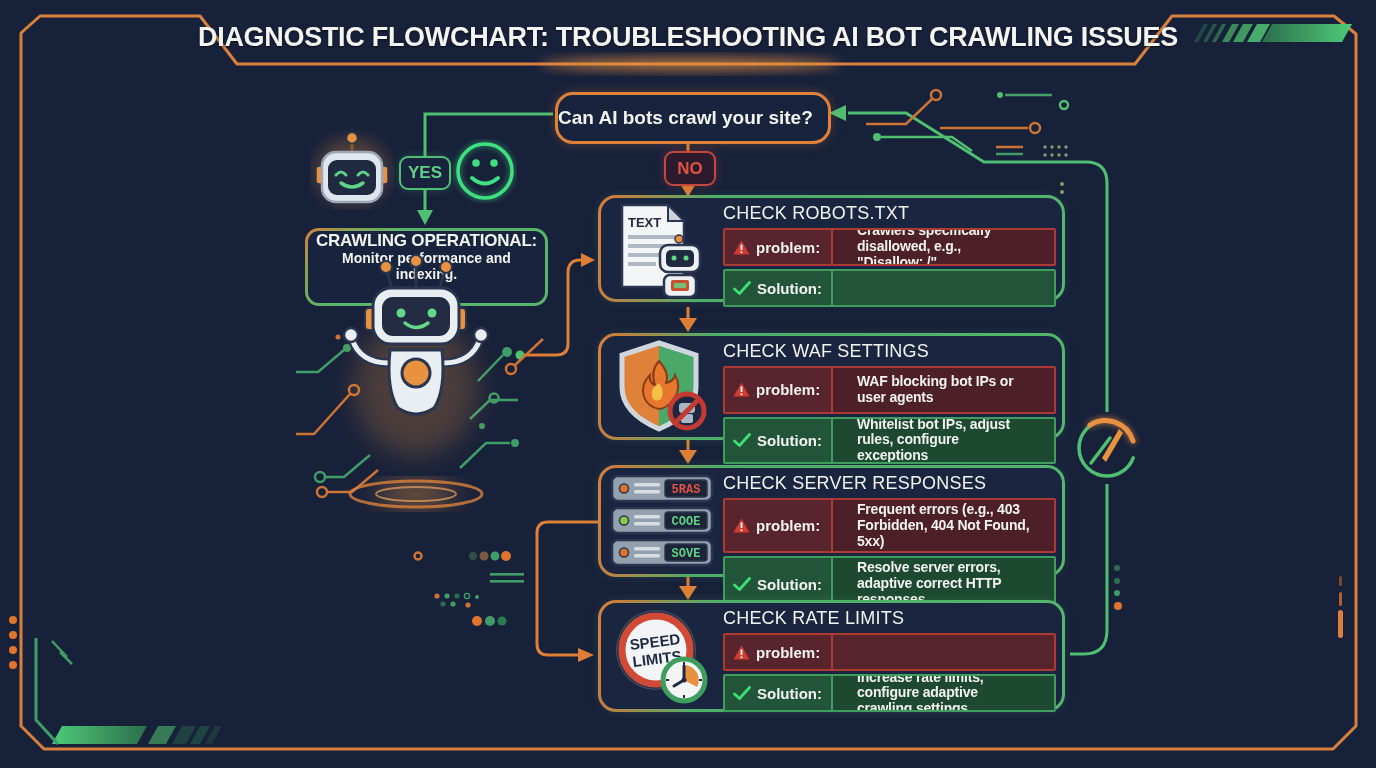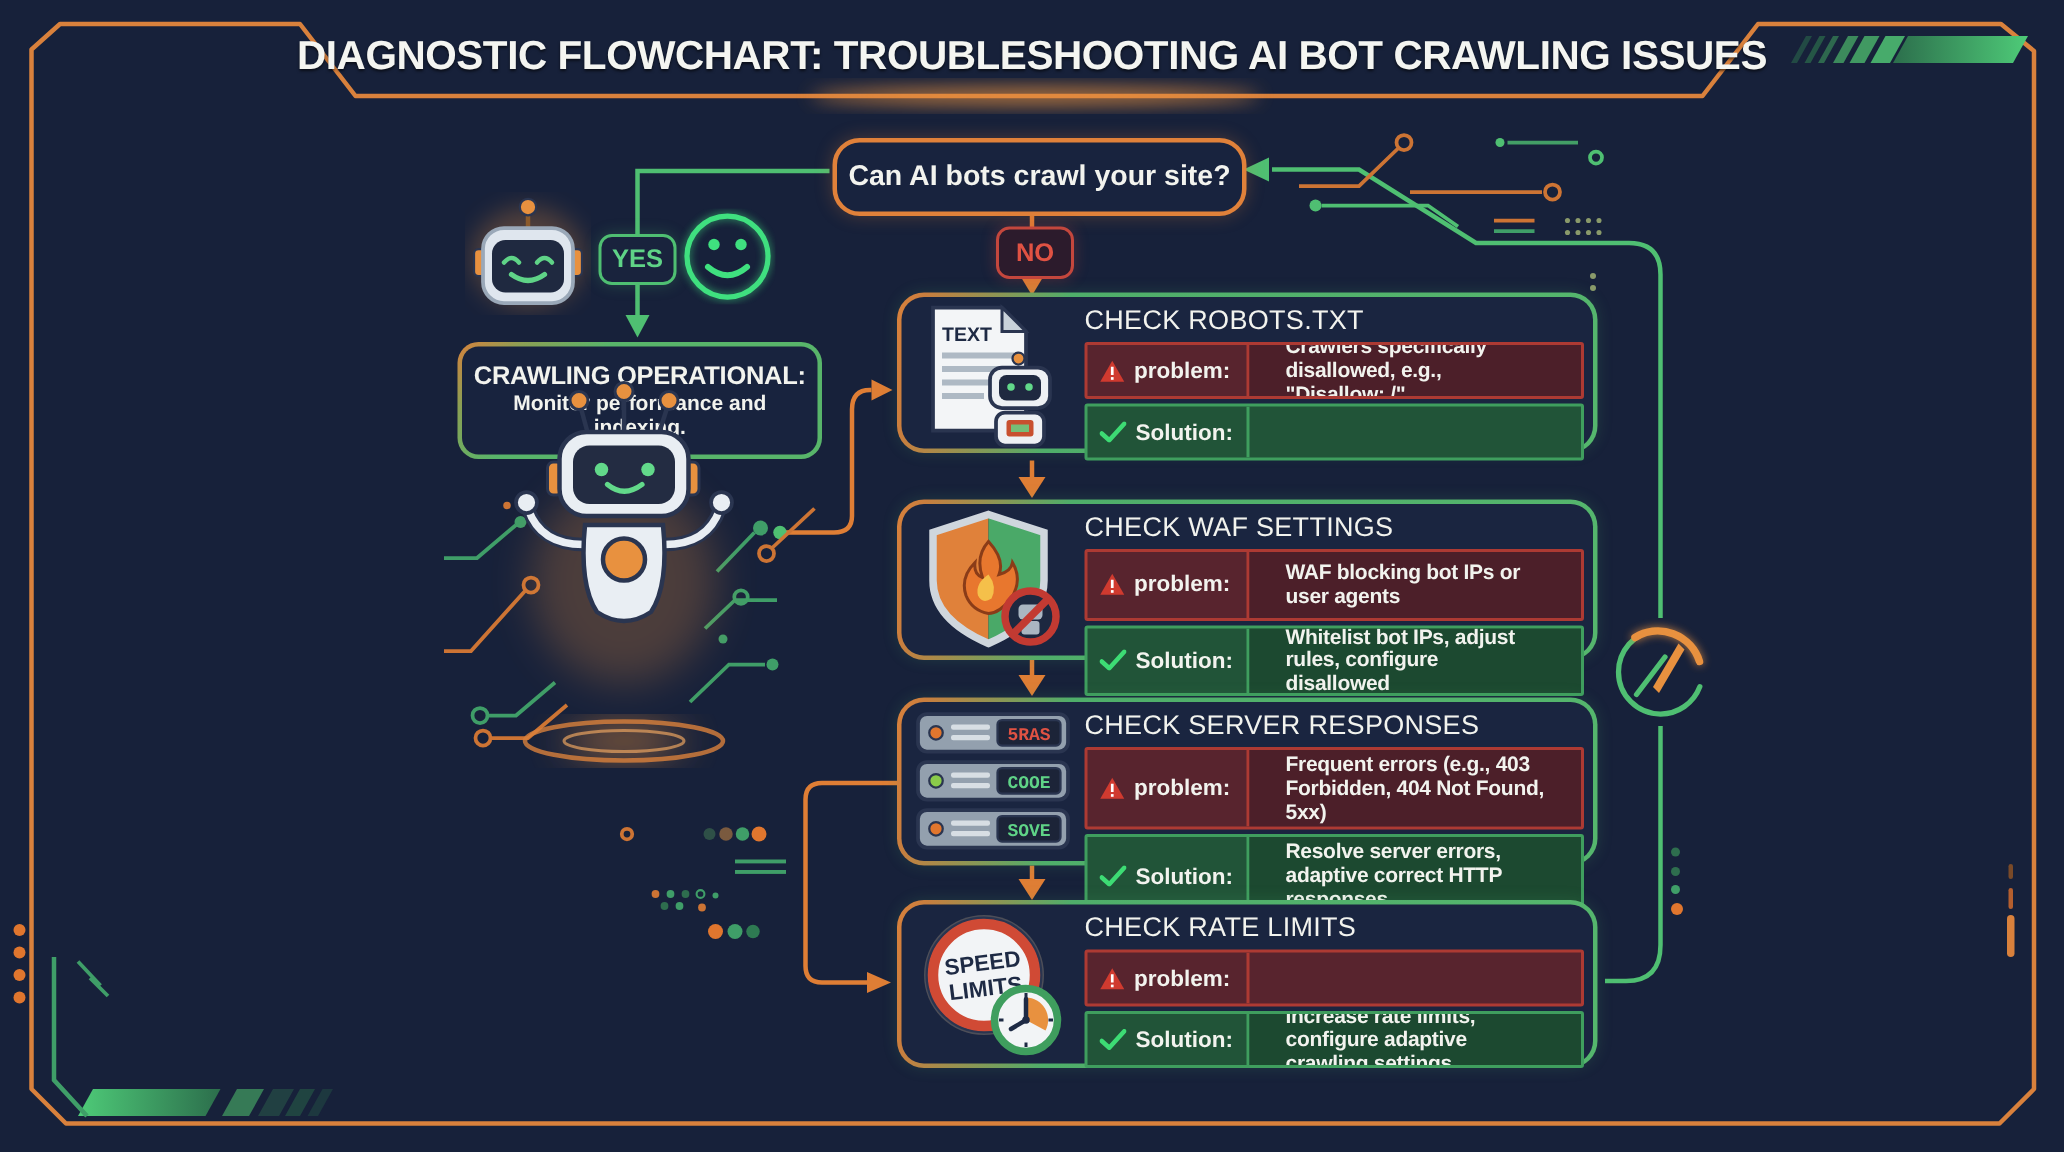--- a/index.html
+++ b/index.html
@@ -5,32 +5,32 @@
   html,body{margin:0;padding:0;background:#0d1426;}
   .canvas{position:relative;width:1376px;height:768px;background:#17213a;overflow:hidden;
           font-family:"Liberation Sans",sans-serif;color:#f2f3ee;}
   .abs{position:absolute;}
   svg{display:block;}
   
   .title{left:0;right:0;top:22px;text-align:center;font-size:27px;font-weight:700;
          letter-spacing:-0.3px;color:#f4f5f1;text-shadow:0 1px 2px rgba(0,0,0,.6);}
   
   .question{left:555px;top:92px;width:270px;height:46px;border:3px solid #e0813a;border-radius:18px;
-            background:#18233e;display:flex;align-items:center;justify-content:center;
+            background:#18233e;display:flex;align-items:center;
             font-size:19px;font-weight:700;box-shadow:0 0 12px rgba(224,129,58,.28);}
   .tag{display:flex;align-items:center;justify-content:center;font-weight:700;font-size:17px;
        border-radius:9px;background:#19233d;}
   .yes{left:399px;top:156px;width:48px;height:30px;border:2.5px solid #4fbf72;color:#5fd387;
        box-shadow:0 0 10px rgba(79,191,114,.25);text-align:center;}
   .no{left:664px;top:151px;width:48px;height:31px;border:2.5px solid #c4473d;color:#e05243;
       background:#2c1b2c;box-shadow:0 0 10px rgba(207,74,60,.3);}
   .outcome{left:305px;top:228px;width:237px;height:72px;border-radius:14px;padding:3px;
            background:linear-gradient(135deg,#d9813c 0%,#8aa054 14%,#58b56a 32%,#58b56a 100%);}
   .outcome-inner{width:100%;height:100%;border-radius:11px;background:#18233e;display:flex;
-           flex-direction:column;align-items:center;justify-content:center;text-align:center;box-sizing:border-box;}
+           flex-direction:column;align-items:center;text-align:center;box-sizing:border-box;}
   .outcome-h{font-size:17px;font-weight:700;letter-spacing:-0.2px;}
   .outcome-l{font-size:14px;font-weight:700;line-height:1.12;}
   
   .step{left:598px;width:467px;border-radius:18px;padding:3px;box-sizing:border-box;
         background:linear-gradient(100deg,#d9813c 0%,#c97e3e 4%,#4fae6a 24%,#55b66d 100%);
         box-shadow:0 0 10px rgba(79,174,106,.18);}
   .step-inner{width:100%;height:100%;background:#1a2540;border-radius:15px;display:flex;box-sizing:border-box;}
   .icon-col{width:122px;display:flex;align-items:center;justify-content:center;flex:none;}
   .step-body{flex:1;display:flex;flex-direction:column;padding:4px 6px 6px 0;box-sizing:border-box;}
   .step-title{font-size:18px;font-weight:400;letter-spacing:.2px;margin:1px 0 4px;}
@@ -397,21 +397,21 @@
             </div>
             <div class="row-value">WAF blocking bot IPs or user agents</div>
           </div>
           <div class="row solution">
             <div class="row-label">
               <svg width="18" height="14" viewBox="0 0 18 14">
                 <path d="M 1.5,8 L 6.5,12.5 L 16.5,1.5" stroke="#3ddc74" stroke-width="3" fill="none" stroke-linecap="round" stroke-linejoin="round"></path>
               </svg>
               <span>Solution:</span>
             </div>
-            <div class="row-value">Whitelist bot IPs, adjust rules, configure disallowed</div>
+            <div class="row-value">Whitelist bot IPs, adjust rules, configure exceptions</div>
           </div>
         </div>
       </div>
     </div>
   </div>
 
   <div class="abs step" style="top:465px;height:112px;">
     <div class="step-inner">
       <div class="icon-col">
         <svg width="110" height="94" viewBox="0 0 110 94">

